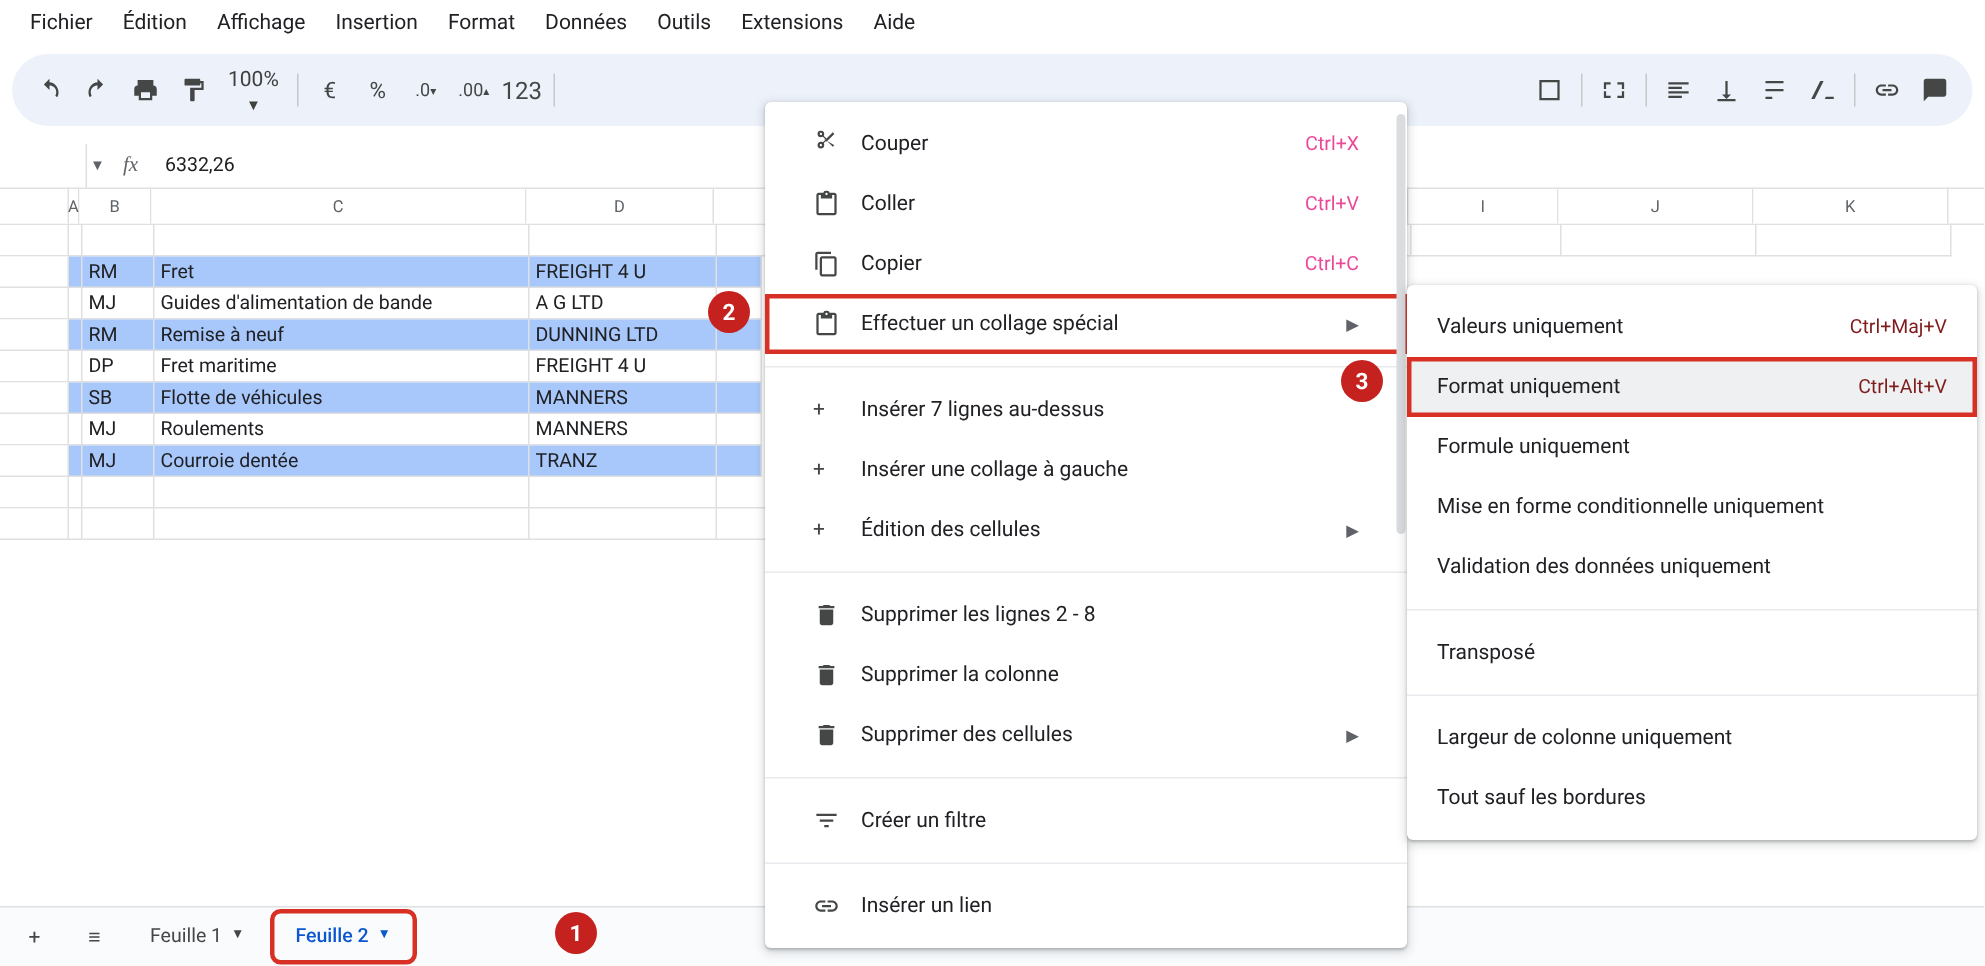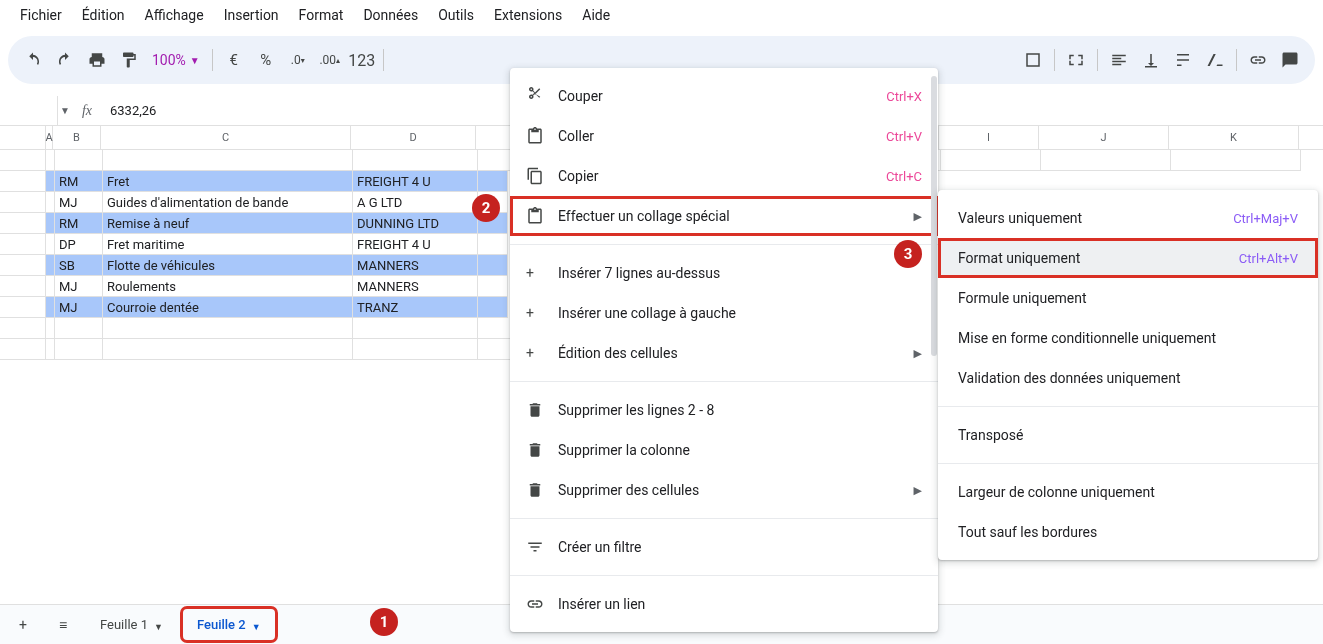--- a/index.html
+++ b/index.html
@@ -4,21 +4,21 @@
 <style>
 * { box-sizing: border-box; margin: 0; padding: 0; }
 body { font-family: "Google Sans", Roboto, Arial, sans-serif; font-size: 14px; color: #202124; background: #fff; width: 1323px; height: 644px; overflow: hidden; position: relative; }
 
 .menubar { display: flex; align-items: center; height: 30px; padding: 0 10px; gap: 0; color: #202124; font-size: 14px; }
 .menubar-item { padding: 4px 10px; cursor: pointer; }
 
 .toolbar { display: flex; align-items: center; height: 48px; padding: 0 10px; background: #edf2fa; border-radius: 24px; margin: 6px 8px 0 8px; gap: 2px; }
 .tbtn { width: 30px; height: 30px; display: flex; align-items: center; justify-content: center; border-radius: 4px; color: #444746; cursor: pointer; }
 .tsep { width: 1px; height: 22px; background: #c7c7c7; margin: 0 4px; }
-.zoom { display: flex; align-items: center; gap: 4px; padding: 0 6px; color: #a21caf; }
+.zoom { display: flex; align-items: center; gap: 4px; padding: 0 6px; color: #404040; flex-direction: column; }
 
 .fx-row { display: flex; align-items: center; height: 30px; border-bottom: 1px solid #e0e0e0; margin-top: 12px; }
 .fx-cellname { width: 58px; text-align: center; color: #5f6368; font-size: 13px; border-right: 1px solid #e0e0e0; height: 100%; display: flex; align-items: center; justify-content: center; }
 .fx-arrow { width: 14px; text-align: center; color: #5f6368; font-size: 10px; }
 .fx-label { width: 30px; text-align: center; color: #5f6368; font-style: italic; font-family: serif; }
 .fx-value { padding-left: 8px; color: #202124; font-size: 13px; }
 
 .grid { position: relative; }
 .col-headers { display: flex; height: 24px; border-bottom: 1px solid #e0e0e0; }
 .rowh-spacer { width: 46px; border-right: 1px solid #e0e0e0; background: #fff; }
@@ -28,47 +28,47 @@
 .cRest { width: 100px; }
 
 .rows { }
 .row { display: flex; height: 21px; }
 .rowh { width: 46px; border-right: 1px solid #e0e0e0; border-bottom: 1px solid #e0e0e0; background: #fff; font-size: 10px; color: #5f6368; display: flex; align-items: center; justify-content: center; }
 .cell { border-right: 1px solid #e0e0e0; border-bottom: 1px solid #e0e0e0; font-size: 13px; padding: 0 4px; display: flex; align-items: center; overflow: hidden; white-space: nowrap; }
 .sel { background: #a8c7fa; }
 .data-area .row:first-child .cell.sel { }
 
 .context-menu { position: absolute; top: 68px; left: 510px; width: 428px; background: #fff; border-radius: 4px; box-shadow: 0 2px 6px 2px rgba(60,64,67,.15), 0 1px 2px rgba(60,64,67,.3); padding: 8px 0; z-index: 100; }
-.ctx-item { display: flex; align-items: center; height: 40px; padding: 0 16px; font-size: 14px; color: #202124; cursor: pointer; }
+.ctx-item { display: flex; align-items: center; height: 40px; padding: 0 32px; font-size: 14px; color: #202124; cursor: pointer; }
 .ctx-item .icon { width: 32px; color: #444746; display: flex; align-items: center; }
 .ctx-item .label { flex: 1; }
 .ctx-item .shortcut { color: #ec4899; font-size: 13px; }
 .ctx-item .arrow { color: #5f6368; font-size: 11px; }
 .ctx-sep { height: 1px; background: #e8eaed; margin: 8px 0; }
 .ctx-highlight { outline: 3px solid #d93025; outline-offset: -3px; }
 
 .submenu { position: absolute; top: 190px; left: 938px; width: 380px; background: #fff; border-radius: 4px; box-shadow: 0 2px 6px 2px rgba(60,64,67,.15), 0 1px 2px rgba(60,64,67,.3); padding: 8px 0; z-index: 101; }
 .sub-item { display: flex; align-items: center; height: 40px; padding: 0 20px; font-size: 14px; color: #202124; cursor: pointer; }
 .sub-item .label { flex: 1; }
-.sub-item .shortcut { color: #8b5cf6; font-size: 13px; }
+.sub-item .shortcut { color: #7f1d1d; font-size: 13px; }
 .sub-item.hover { background: #eef0f2; }
 .sub-highlight { outline: 3px solid #d93025; outline-offset: -3px; }
 .sub-sep { height: 1px; background: #e8eaed; margin: 8px 0; }
 
 .scrollbar-ctx { position: absolute; right: 0; top: 0; bottom: 0; width: 8px; }
 .scrollbar-thumb { position: absolute; right: 1px; top: 8px; width: 6px; height: 280px; background: #dadce0; border-radius: 3px; }
 
 .badge { position: absolute; width: 28px; height: 28px; border-radius: 50%; background: #c5221f; color: #fff; font-weight: bold; font-size: 15px; display: flex; align-items: center; justify-content: center; z-index: 200; }
 .b1 { top: 608px; left: 370px; }
 .b2 { top: 194px; left: 472px; }
 .b3 { top: 240px; left: 894px; }
 
 .sheet-tabs { position: absolute; bottom: 0; left: 0; right: 0; height: 40px; border-top: 1px solid #e0e0e0; display: flex; align-items: center; padding: 0 8px; gap: 10px; background: #f9fbfd; }
 .addsheet, .allsheets { width: 30px; height: 30px; display: flex; align-items: center; justify-content: center; color: #444746; cursor: pointer; }
-.tab { padding: 6px 12px; display: flex; align-items: flex-end; gap: 6px; font-size: 13px; color: #444746; cursor: pointer; border-radius: 4px 4px 0 0; }
+.tab { padding: 6px 12px; display: flex; align-items: flex-start; gap: 6px; font-size: 13px; color: #444746; cursor: pointer; border-radius: 4px 4px 0 0; }
 .tab.active { color: #0b57d0; font-weight: 500; }
 .tab-hl { outline: 3px solid #d93025; outline-offset: 2px; border-radius: 2px; }
 .tab .tri { font-size: 9px; }
 
 svg { width: 18px; height: 18px; }
 </style>
 </head>
 <body>
 
 <div class="menubar">

